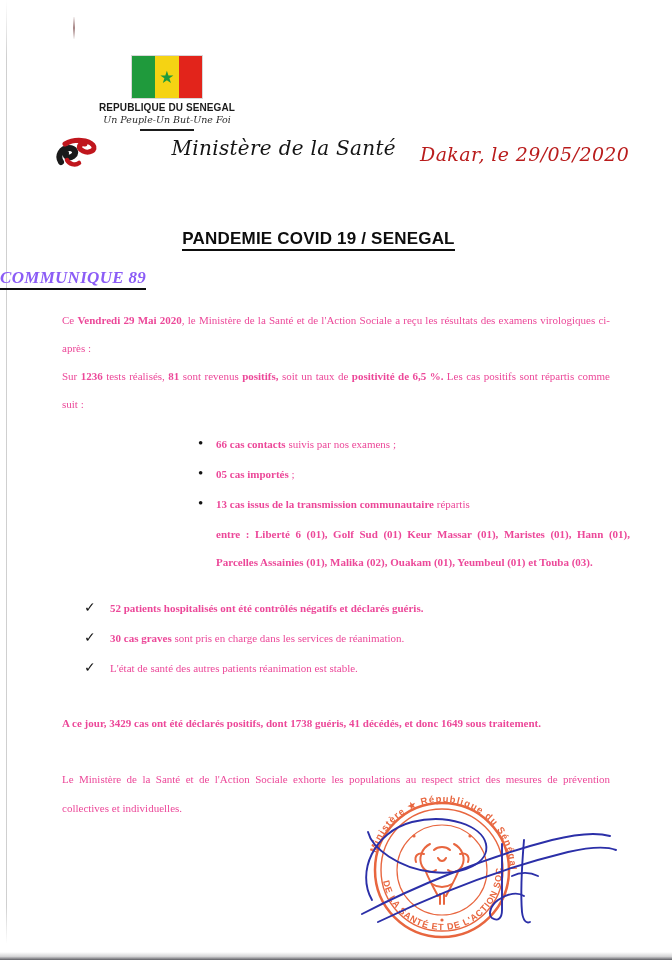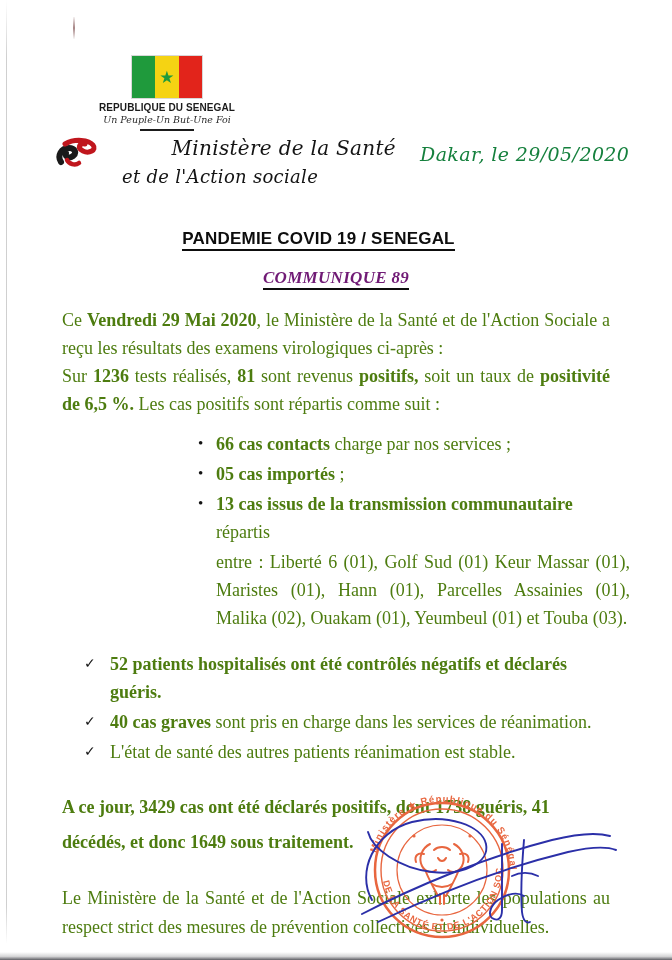--- a/index.html
+++ b/index.html
@@ -112,21 +112,21 @@
   }
   .ministry-line1 { font-size: 20px; letter-spacing: .3px; text-align: right; }
   .ministry-line2 { font-size: 18px; margin-top: 6px; padding-left: 26px; letter-spacing: .3px; }
 
   .dateline {
     position: absolute;
     left: 420px; top: 143px;
     font-family: "DejaVu Serif", "Liberation Serif", serif;
     font-style: italic;
     font-size: 19px;
-    color: #15803d;
+    color: #b91c1c;
     letter-spacing: .4px;
   }
 
   
   .doc-title {
     position: absolute;
     left: 0; top: 229px;
     width: 637px;
     text-align: center;
     font-family: "Liberation Sans", "DejaVu Sans", sans-serif;
@@ -134,38 +134,38 @@
     font-size: 17px;
     letter-spacing: .2px;
     color: #0d0d0d;
   }
   .doc-title span { border-bottom: 2px solid #0d0d0d; padding-bottom: 1px; }
 
   .doc-subtitle {
     position: absolute;
     left: 0; top: 268px;
     width: 672px;
-    text-align: center;
+    text-align: left;
     font-family: "Liberation Serif", "DejaVu Serif", serif;
     font-weight: bold;
     font-style: italic;
     font-size: 17px;
     letter-spacing: .3px;
-    color: #701a75;
+    color: #8b5cf6;
   }
   .doc-subtitle span { border-bottom: 2px solid #0d0d0d; padding-bottom: 1px; }
 
   
   .body {
     position: absolute;
     left: 62px; top: 306px;
     width: 548px;
-    font-size: 18px;
+    font-size: 11px;
     line-height: 28px;
-    color: #4d7c0f;
+    color: #ec4899;
   }
   .para { margin: 0; text-align: justify; }
   .para.p2 { margin-top: 0px; }
   b { font-weight: bold; text-align: right; }
 
   .bullet-list {
     margin: 12px 0 0 0;
     padding: 0;
     list-style: none;
   }
@@ -180,20 +180,21 @@
     position: absolute;
     left: 0; top: -1px;
     font-size: 15px;
     color: #141414;
   }
   .districts {
     margin: 2px 0 2px 154px;
     width: 414px;
     text-align: justify;
     text-align-last: left;
+    font-weight: bold;
   }
 
   .check-list {
     margin: 18px 0 0 0;
     padding: 0;
     list-style: none;
   }
   .check-list > li {
     position: relative;
     padding-left: 26px;
@@ -257,50 +258,49 @@
     <div class="ministry-logo">
       <svg width="46" height="34" viewBox="0 0 46 34">
         <path d="M6 26 C2 20, 6 12, 14 12 C20 12, 22 17, 18 20 C14 23, 10 21, 11 17" fill="none" stroke="#1a1a1a" stroke-width="6" stroke-linecap="round"></path>
         <path d="M10 8 C20 2, 34 4, 38 9 C42 14, 34 18, 28 15 C22 12, 24 7, 30 8" fill="none" stroke="#c0161d" stroke-width="5" stroke-linecap="round"></path>
         <path d="M12 24 C14 28, 20 30, 24 27" fill="none" stroke="#c0161d" stroke-width="4.5" stroke-linecap="round"></path>
       </svg>
     </div>
 
     <div class="ministry-name">
       <div class="ministry-line1">Ministère de la Santé</div>
-      <div class="ministry-line2">et de l'Action sociale</div>
     </div>
 
     <div class="dateline">Dakar, le 29/05/2020</div>
   </div>
 
   <div class="doc-title">
     <span>PANDEMIE COVID 19 / SENEGAL</span>
   </div>
   <div class="doc-subtitle">
     <span>COMMUNIQUE 89</span>
   </div>
 
   <div class="body">
 
     <p class="para p1"><span>Ce </span><b>Vendredi 29 Mai 2020</b><span>, le Ministère de la Santé et de l'Action Sociale a reçu les résultats des examens virologiques ci-après :</span></p>
 
     <p class="para p2"><span>Sur </span><b>1236</b><span> tests réalisés, </span><b>81</b><span> sont revenus </span><b>positifs,</b><span> soit un taux de </span><b>positivité de 6,5 %.</b><span> Les cas positifs sont répartis comme suit :</span></p>
 
     <ul class="bullet-list">
-      <li><b>66 cas contacts</b><span> charge par nos services ;</span></li>
+      <li><b>66 cas contacts</b><span> suivis par nos examens ;</span></li>
       <li><b>05 cas importés</b><span> ;</span></li>
       <li><b>13 cas issus de la transmission communautaire</b><span> répartis</span></li>
     </ul>
 
     <div class="districts">entre : Liberté 6 (01), Golf Sud (01) Keur Massar (01), Maristes (01), Hann (01), Parcelles Assainies (01), Malika (02), Ouakam (01), Yeumbeul (01) et Touba (03).</div>
 
     <ul class="check-list">
       <li><b>52 patients hospitalisés ont été contrôlés négatifs et déclarés guéris.</b><span></span></li>
-      <li><b>40 cas graves</b><span> sont pris en charge dans les services de réanimation.</span></li>
+      <li><b>30 cas graves</b><span> sont pris en charge dans les services de réanimation.</span></li>
       <li><b></b><span>L'état de santé des autres patients réanimation est stable.</span></li>
     </ul>
 
     <p class="para summary">A ce jour, 3429 cas ont été déclarés positifs, dont 1738 guéris, 41 décédés, et donc 1649 sous traitement.</p>
 
     <p class="para closing">Le Ministère de la Santé et de l'Action Sociale exhorte les populations au respect strict des mesures de prévention collectives et individuelles.</p>
   </div>
 
   <div class="stamp-wrap">
 

